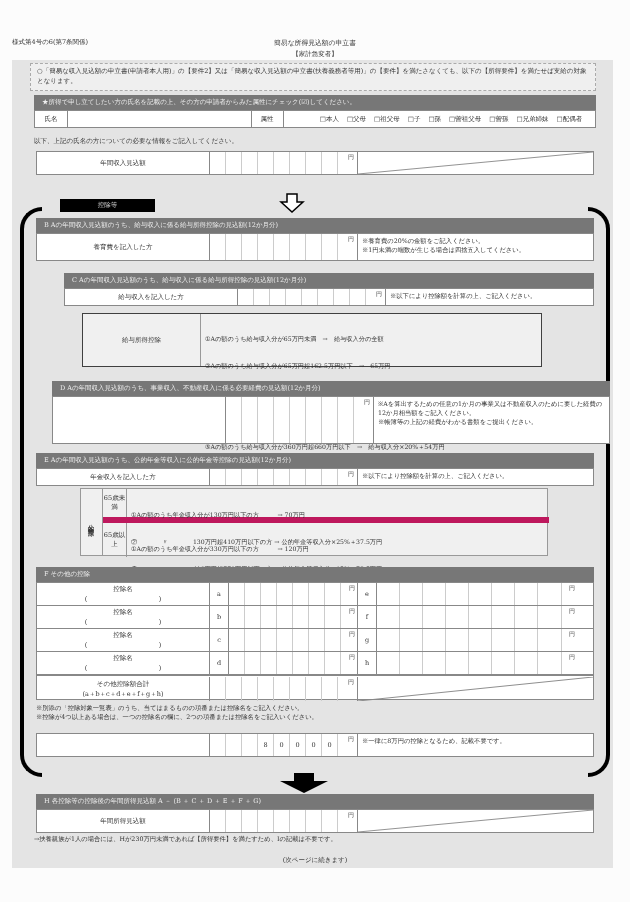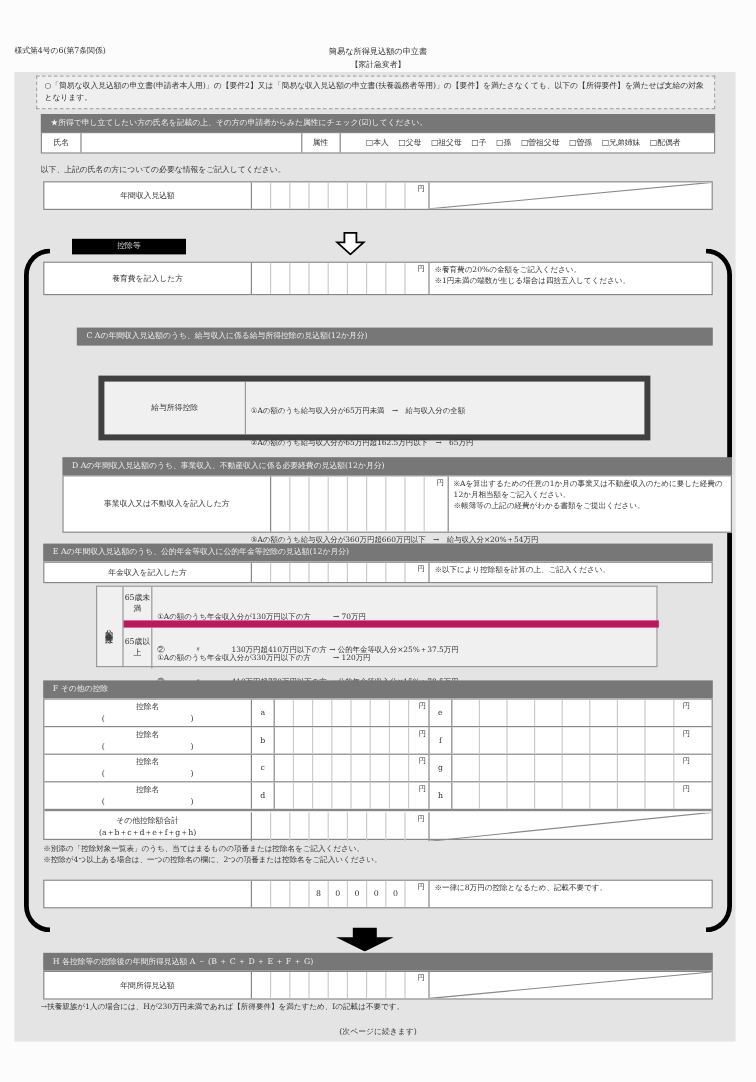--- a/index.html
+++ b/index.html
@@ -43,21 +43,21 @@
 
 <div class="abs" style="left:34px; top:95px; width:562px;">
   <div class="bar">★所得で申し立てしたい方の氏名を記載の上、その方の申請者からみた属性にチェック(☑)してください。</div>
   <div class="tbl-white" style="position:relative; height:18px;">
     <div class="cell" style="left:0; width:32px; height:100%;">氏名</div>
     <div class="vline" style="left:32px;"></div>
     <div class="cell" style="left:33px; width:183px; height:100%;"></div>
     <div class="vline" style="left:216px;"></div>
     <div class="cell" style="left:216px; width:32px; height:100%;">属性</div>
     <div class="vline" style="left:248px;"></div>
-    <div class="cell checks" style="left:250px; width:310px; height:100%;">
+    <div class="cell checks" style="left:265px; width:310px; height:100%;">
       <span>□本人</span>
       <span>□父母</span>
       <span>□祖父母</span>
       <span>□子</span>
       <span>□孫</span>
       <span>□曽祖父母</span>
       <span>□曽孫</span>
       <span>□兄弟姉妹</span>
       <span>□配偶者</span>
     </div>
@@ -98,20 +98,21 @@
 </div>
 
 <div class="abs bracket-l"></div>
 <div class="abs bracket-r"></div>
 <div class="abs" style="left:40px; top:215px; width:6px; height:555px; background:#e4e4e4;"></div>
 <div class="abs" style="left:584px; top:215px; width:6px; height:555px; background:#e4e4e4;"></div>
 
 <div class="abs koujo-tag">控除等</div>
 
 <div class="abs" style="left:36px; top:218px; width:558px;">
+  <div class="bar">B Aの年間収入見込額のうち、給与収入に係る給与所得控除の見込額(12か月分)</div>
   <div class="tbl-white" style="position:relative; height:28px;">
     <div class="cell" style="left:0; width:172px; height:100%;">養育費を記入した方</div>
     <div class="grid" style="left:172px;">
       <div></div>
         <div></div>
         <div></div>
         <div></div>
         <div></div>
         <div></div>
         <div></div>
@@ -123,36 +124,53 @@
     <div class="vline" style="left:320px;"></div>
     <div class="note" style="left:321px; right:0; top:0;">
       <div>※養育費の20%の金額をご記入ください。</div>
       <div>※1円未満の端数が生じる場合は四捨五入してください。</div>
     </div>
   </div>
 </div>
 
 <div class="abs" style="left:36px; top:273px; width:558px;padding-left:28px;">
   <div class="bar">C Aの年間収入見込額のうち、給与収入に係る給与所得控除の見込額(12か月分)</div>
-</div>
-<div class="abs" style="left:82px; top:313px; width:460px; height:54px; border:5px solid #404040; background:#f0f0f0;">
+  <div class="tbl-white" style="position:relative; height:18px;">
+    <div class="cell" style="left:0; width:172px; height:100%;">給与収入を記入した方</div>
+    <div class="grid" style="left:172px;">
+      <div></div>
+        <div></div>
+        <div></div>
+        <div></div>
+        <div></div>
+        <div></div>
+        <div></div>
+        <div></div>
+    </div>
+    <div style="position:absolute; left:300px; width:20px; height:100%; border-left:1px solid #ccc;">
+        <span class="yen">円</span>
+      </div>
+    <div class="vline" style="left:320px;"></div>
+    <div class="note" style="left:321px; right:0; top:0;">※以下により控除額を計算の上、ご記入ください。</div>
+  </div>
+</div>
+<div class="abs" style="left:82px; top:313px; width:460px; height:54px; border:1px solid #404040; background:#f0f0f0;">
   <div class="cell" style="left:0; width:118px; height:100%; border-right:1px solid #999;">給与所得控除</div>
   <div class="rule" style="position:absolute; left:122px; top:2px;">
     <div>①Aの額のうち給与収入分が65万円未満　→　給与収入分の全額</div>
     <div>②Aの額のうち給与収入分が65万円超162.5万円以下　→　65万円</div>
     <div>③Aの額のうち給与収入分が162.5万円超180万円以下　→　給与収入分×40%</div>
     <div>④Aの額のうち給与収入分が180万円超360万円以下　→　給与収入分×30%＋18万円</div>
     <div>⑤Aの額のうち給与収入分が360万円超660万円以下　→　給与収入分×20%＋54万円</div>
   </div>
 </div>
 
 <div class="abs" style="left:36px; top:381px; width:558px;margin-left:16px;">
   <div class="bar">D Aの年間収入見込額のうち、事業収入、不動産収入に係る必要経費の見込額(12か月分)</div>
   <div class="tbl-white" style="position:relative; height:48px;">
-    <div class="cell" style="left:0; width:172px; height:100%;">事業収入又は不動収入を記入した方</div>
     <div class="grid" style="left:172px;">
       <div></div>
         <div></div>
         <div></div>
         <div></div>
         <div></div>
         <div></div>
         <div></div>
         <div></div>
     </div>

